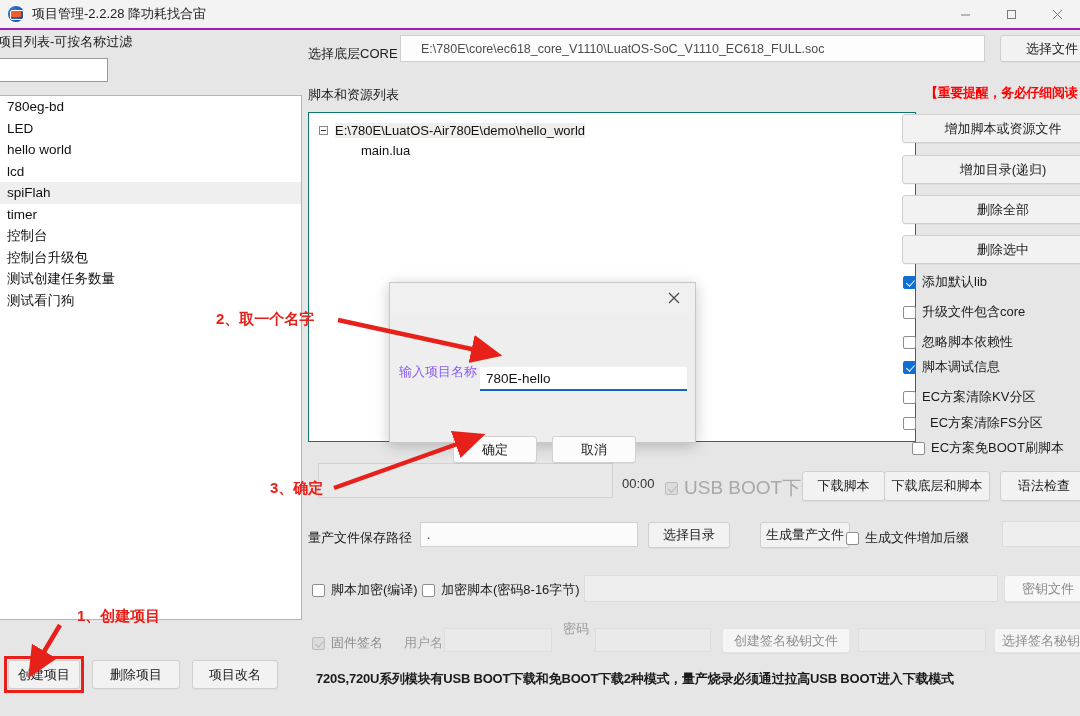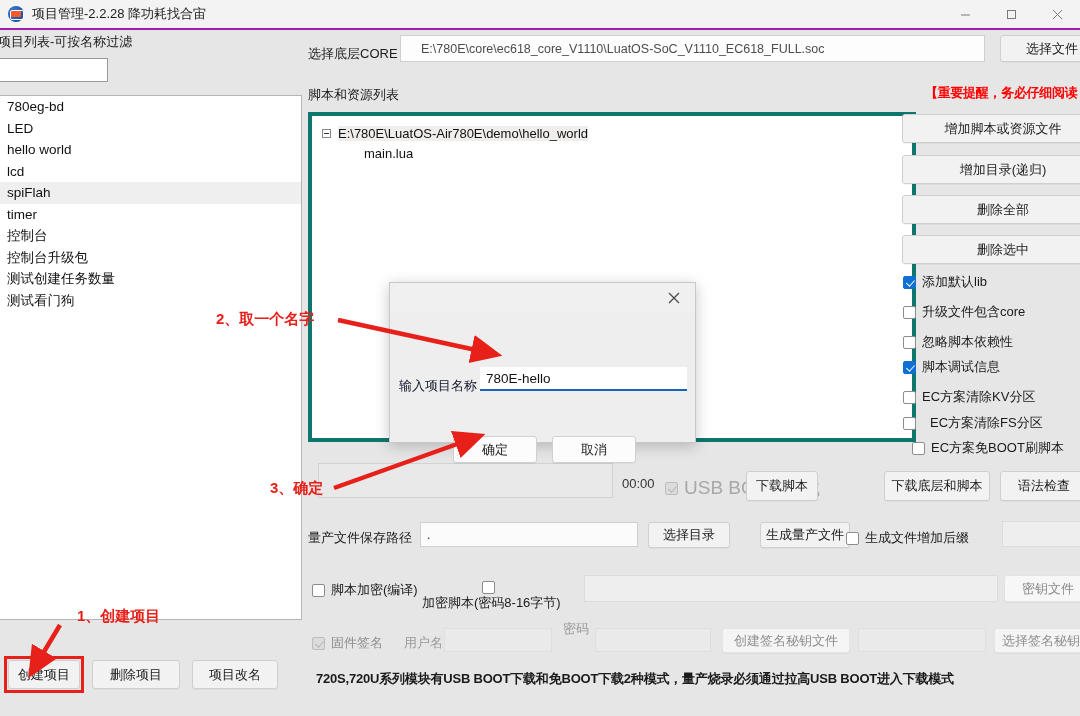--- a/index.html
+++ b/index.html
@@ -83,21 +83,21 @@
 
   .res-label{left:308px;top:86px;}
   .warn-text{
     position:absolute;left:925px;top:84px;width:160px;
     font-size:13px;font-weight:bold;color:#ff0000;white-space:nowrap;overflow:hidden;
     letter-spacing:-0.3px;
   }
 
   .tree{
     position:absolute;left:308px;top:112px;width:608px;height:330px;
-    background:#ffffff;border:4px solid #0f766e;box-sizing:border-box;padding:8px 0 0 10px;
+    background:#ffffff;border:1px solid #0f766e;box-sizing:border-box;padding:8px 0 0 10px;
   }
   .tree-root{display:flex;align-items:center;font-size:13px;color:#111;height:18px;}
   .tree-toggle{
     width:9px;height:9px;border:1px solid #888;box-sizing:border-box;margin-right:7px;
     position:relative;background:#fff;flex:none;
   }
   .tree-toggle::before{content:"";position:absolute;left:1px;top:3px;width:5px;height:1px;background:#333;}
   .tree-root-text{background:#f0eeec;}
   .tree-child{margin-left:42px;margin-top:4px;font-size:13px;color:#111;}
 
@@ -128,21 +128,21 @@
 
   
   .progress{
     position:absolute;left:318px;top:463px;width:295px;height:35px;
     background:#e9e9e9;border:1px solid #d2d2d2;box-sizing:border-box;
   }
   .timer{position:absolute;left:622px;top:476px;font-size:13px;color:#333;}
   .usb-cb{position:absolute;left:665px;top:475px;display:flex;align-items:center;
           font-size:19px;color:#a8a8a8;white-space:nowrap;}
   .mbtn{position:absolute;top:471px;height:30px;}
-  .mb1{left:746px;width:72px;}
+  .mb1{left:802px;width:83px;}
   .mb2{left:884px;width:106px;}
   .mb3{left:1000px;width:88px;}
 
   
   .mp-label{left:308px;top:529px;}
   .mp-input{
     position:absolute;left:420px;top:522px;width:218px;height:25px;
     background:#fbfbfb;border:1px solid #d0d0d0;box-sizing:border-box;
     display:flex;align-items:center;padding-left:6px;font-size:12px;color:#333;
   }
@@ -152,21 +152,21 @@
          font-size:13px;color:#1b1b1b;white-space:nowrap;}
   .mp-extra{
     position:absolute;left:1002px;top:521px;width:110px;height:26px;
     background:#eeeeee;border:1px solid #dcdcdc;box-sizing:border-box;
   }
 
   
   .enc1{position:absolute;left:312px;top:581px;display:flex;align-items:center;
         font-size:13px;color:#1b1b1b;white-space:nowrap;}
   .enc2{position:absolute;left:422px;top:581px;display:flex;align-items:center;
-        font-size:13px;color:#1b1b1b;white-space:nowrap;flex-direction:column;}
+        font-size:13px;color:#1b1b1b;white-space:nowrap;}
   .enc-input{
     position:absolute;left:584px;top:575px;width:414px;height:27px;
     background:#eeeeee;border:1px solid #dcdcdc;box-sizing:border-box;
   }
   .enc-btn{position:absolute;left:1004px;top:575px;width:88px;height:27px;
            background:#f7f7f7;border:1px solid #e2e2e2;color:#8a8a8a;}
 
   
   .sig-cb{position:absolute;left:312px;top:634px;display:flex;align-items:center;
           font-size:13px;color:#8e8e8e;white-space:nowrap;}
@@ -195,21 +195,21 @@
     position:absolute;left:389px;top:282px;width:307px;height:161px;
     background:#eeeeee;border:1px solid #c8c8c8;
     box-shadow:0 3px 14px rgba(0,0,0,.22);box-sizing:border-box;z-index:40;
   }
   .modal-titlebar{height:30px;background:#f0f0f0;position:relative;}
   .modal-close{
     position:absolute;right:0;top:0;width:42px;height:30px;
     display:flex;align-items:center;justify-content:center;color:#333;
   }
   .modal-body{position:relative;height:131px;}
-  .modal-lbl{position:absolute;left:9px;top:64px;font-size:13px;color:#0f172a;white-space:nowrap;}
+  .modal-lbl{position:absolute;left:9px;top:50px;font-size:13px;color:#8b5cf6;white-space:nowrap;}
   .modal-input{
     position:absolute;left:90px;top:54px;width:207px;height:24px;
     background:#ffffff;border:none;border-bottom:2px solid #1565c0;box-sizing:border-box;
     display:flex;align-items:center;padding-left:6px;font-size:13.5px;color:#111;
   }
   .modal-ok{position:absolute;left:63px;top:123px;width:84px;height:27px;
             background:#fcfcfc;border:1px solid #d0d0d0;}
   .modal-cancel{position:absolute;left:162px;top:123px;width:84px;height:27px;
                 background:#fcfcfc;border:1px solid #d0d0d0;}
 

